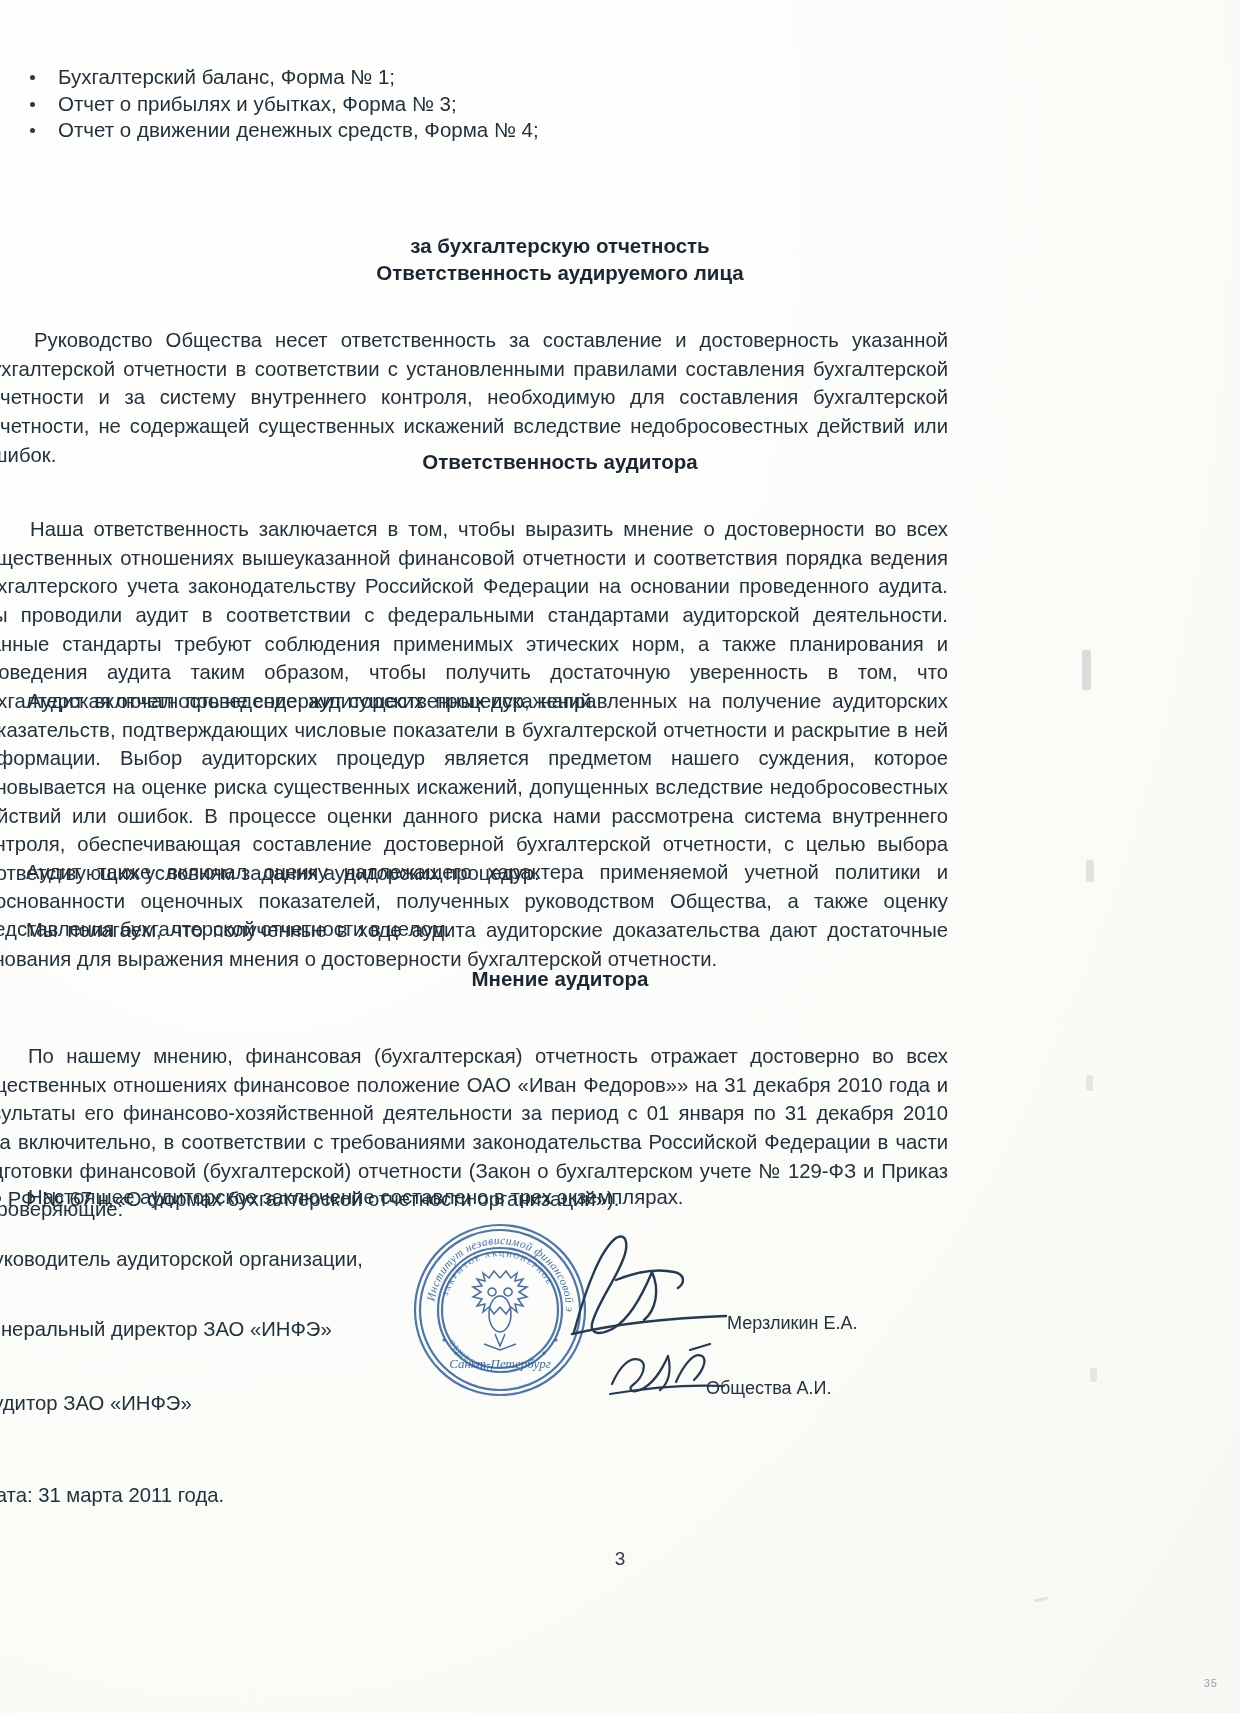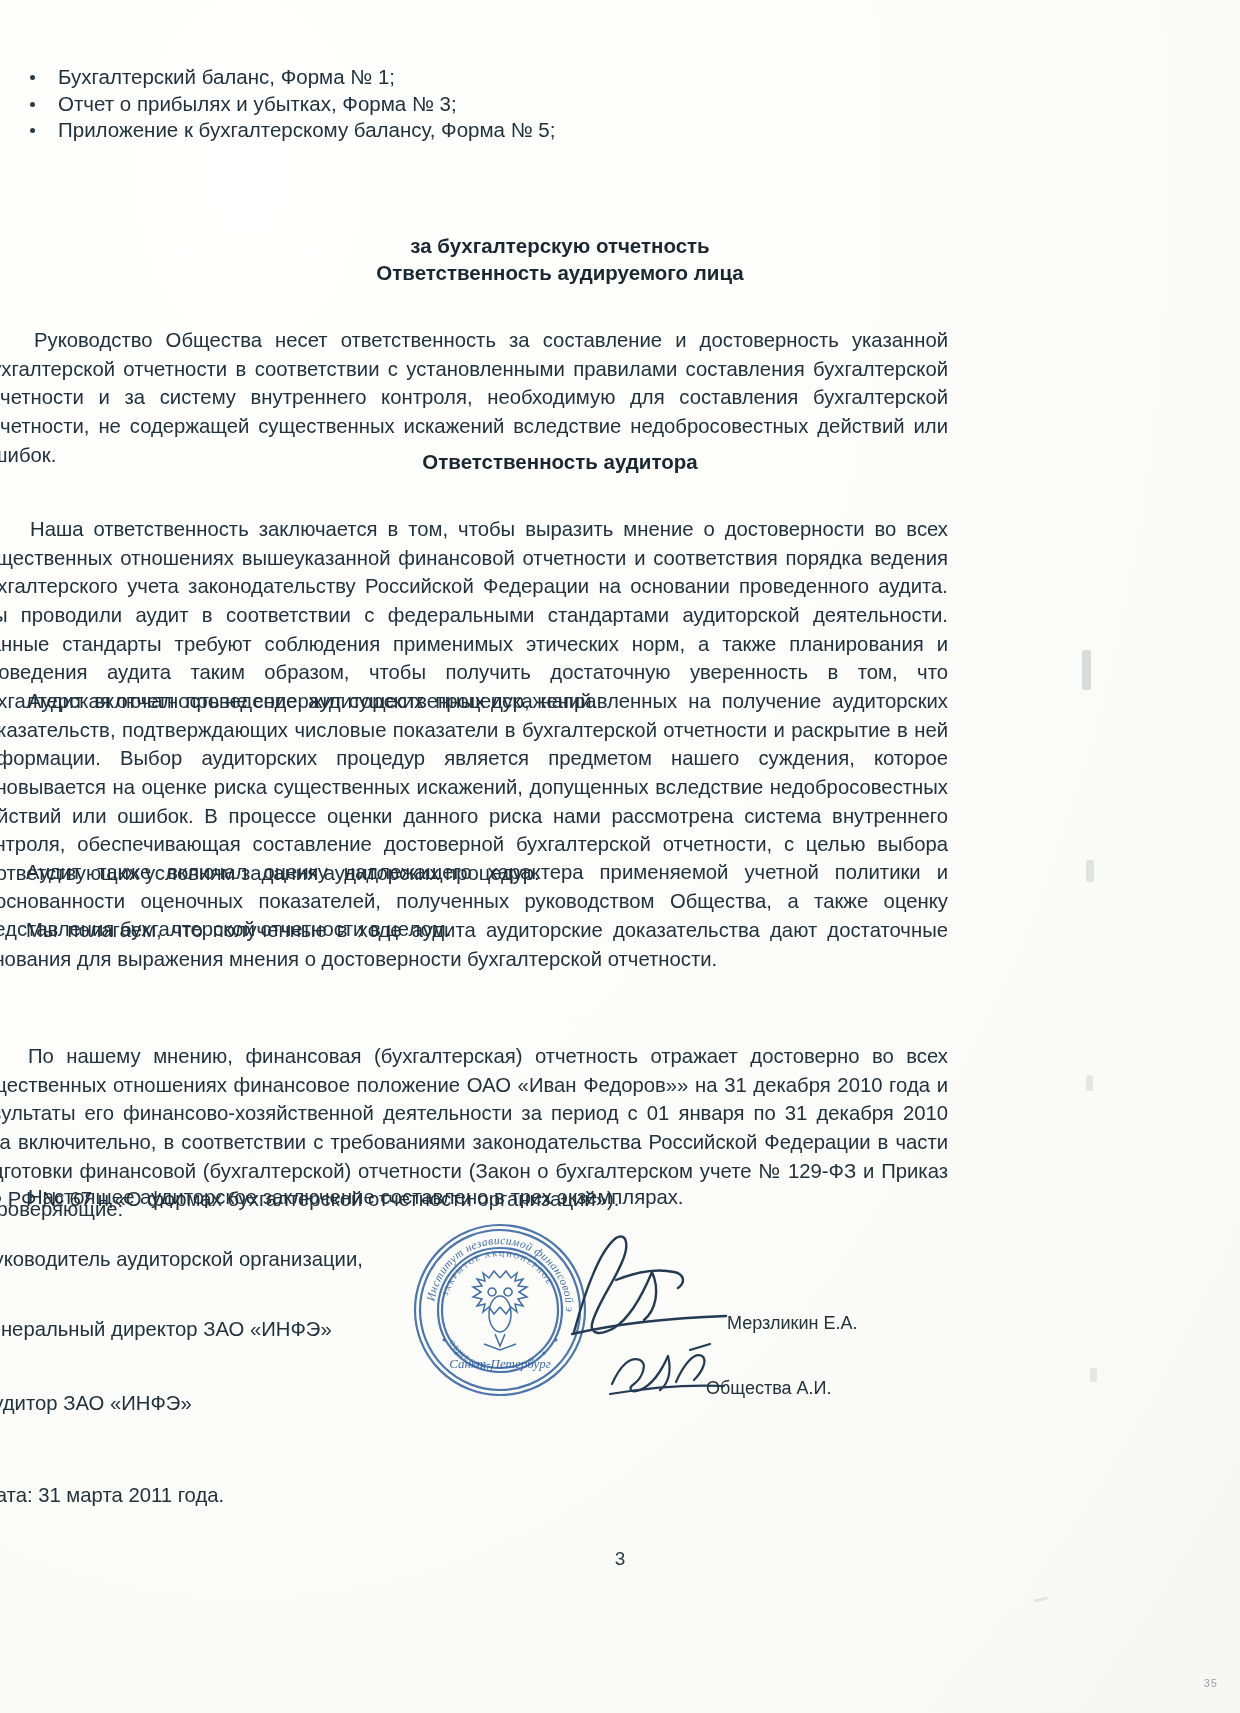--- a/index.html
+++ b/index.html
@@ -216,37 +216,38 @@
 <body>
 
 <div class="page">
   <div class="paper-tint"></div>
 
   <div class="content">
 
     <ul class="bullet-list">
       <li>Бухгалтерский баланс, Форма № 1;</li>
       <li>Отчет о прибылях и убытках, Форма № 3;</li>
-      <li>Приложение к бухгалтерскому балансу, Форма № 5;</li>
+      <li>Отчет о движении денежных средств, Форма № 4;</li>
     </ul>
 
     <div class="heading h-resp">
       <div>за бухгалтерскую отчетность</div>
       <div>Ответственность аудируемого лица</div>
     </div>
 
     <p class="para p-resp">Руководство Общества несет ответственность за составление и достоверность указанной бухгалтерской отчетности в соответствии с установленными правилами составления бухгалтерской отчетности и за систему внутреннего контроля, необходимую для составления бухгалтерской отчетности, не содержащей существенных искажений вследствие недобросовестных действий или ошибок.</p>
 
     <div class="heading h-auditor">Ответственность аудитора</div>
 
     <p class="para p-aud1">Наша ответственность  заключается в том, чтобы выразить мнение о достоверности во всех существенных отношениях вышеуказанной финансовой  отчетности  и соответствия порядка ведения бухгалтерского учета законодательству Российской Федерации на основании проведенного аудита. Мы проводили аудит в соответствии с федеральными стандартами аудиторской деятельности. Данные стандарты требуют соблюдения применимых этических норм, а также планирования и проведения аудита таким образом, чтобы получить достаточную уверенность в том, что бухгалтерская отчетность не содержит существенных искажений.</p>
     <p class="para p-aud2">Аудит включал проведение аудиторских процедур, направленных на получение аудиторских доказательств, подтверждающих числовые показатели в бухгалтерской отчетности и раскрытие в ней информации. Выбор аудиторских процедур является предметом нашего суждения, которое основывается на оценке риска существенных искажений, допущенных вследствие недобросовестных действий или ошибок. В процессе оценки данного риска нами рассмотрена система внутреннего контроля, обеспечивающая составление достоверной бухгалтерской отчетности, с целью выбора соответствующих условиям задания аудиторских процедур.</p>
     <p class="para p-aud3">Аудит также включал оценку надлежащего характера применяемой учетной политики и обоснованности оценочных показателей, полученных руководством Общества, а также оценку представления бухгалтерской отчетности в целом.</p>
     <p class="para p-aud4">Мы полагаем, что полученные в ходе аудита аудиторские доказательства дают достаточные основания для выражения мнения о достоверности бухгалтерской отчетности.</p>
 
+    <div class="heading h-opinion">Мнение аудитора</div>
 
     <p class="para p-op1">По нашему мнению, финансовая (бухгалтерская) отчетность отражает достоверно во всех существенных отношениях финансовое положение ОАО «Иван Федоров»» на 31 декабря 2010 года и результаты его финансово-хозяйственной деятельности за период с 01 января по 31 декабря 2010 года включительно,  в соответствии с требованиями законодательства Российской Федерации в части подготовки финансовой (бухгалтерской)  отчетности (Закон о бухгалтерском учете № 129-ФЗ  и Приказ МФ РФ № 67 н «О формах бухгалтерской отчетности организаций»).</p>
     <p class="para p-op2">Настоящее аудиторское заключение составлено в трех экземплярах.</p>
 
     <div class="plain-line l-verifiers">Проверяющие:</div>
     <div class="plain-line l-head">Руководитель аудиторской организации,</div>
     <div class="plain-line l-gendir">Генеральный директор ЗАО «ИНФЭ»</div>
     <div class="plain-line l-auditor">Аудитор  ЗАО «ИНФЭ»</div>
 
     <div class="sig-name n-merzlikin">Мерзликин Е.А.</div>

